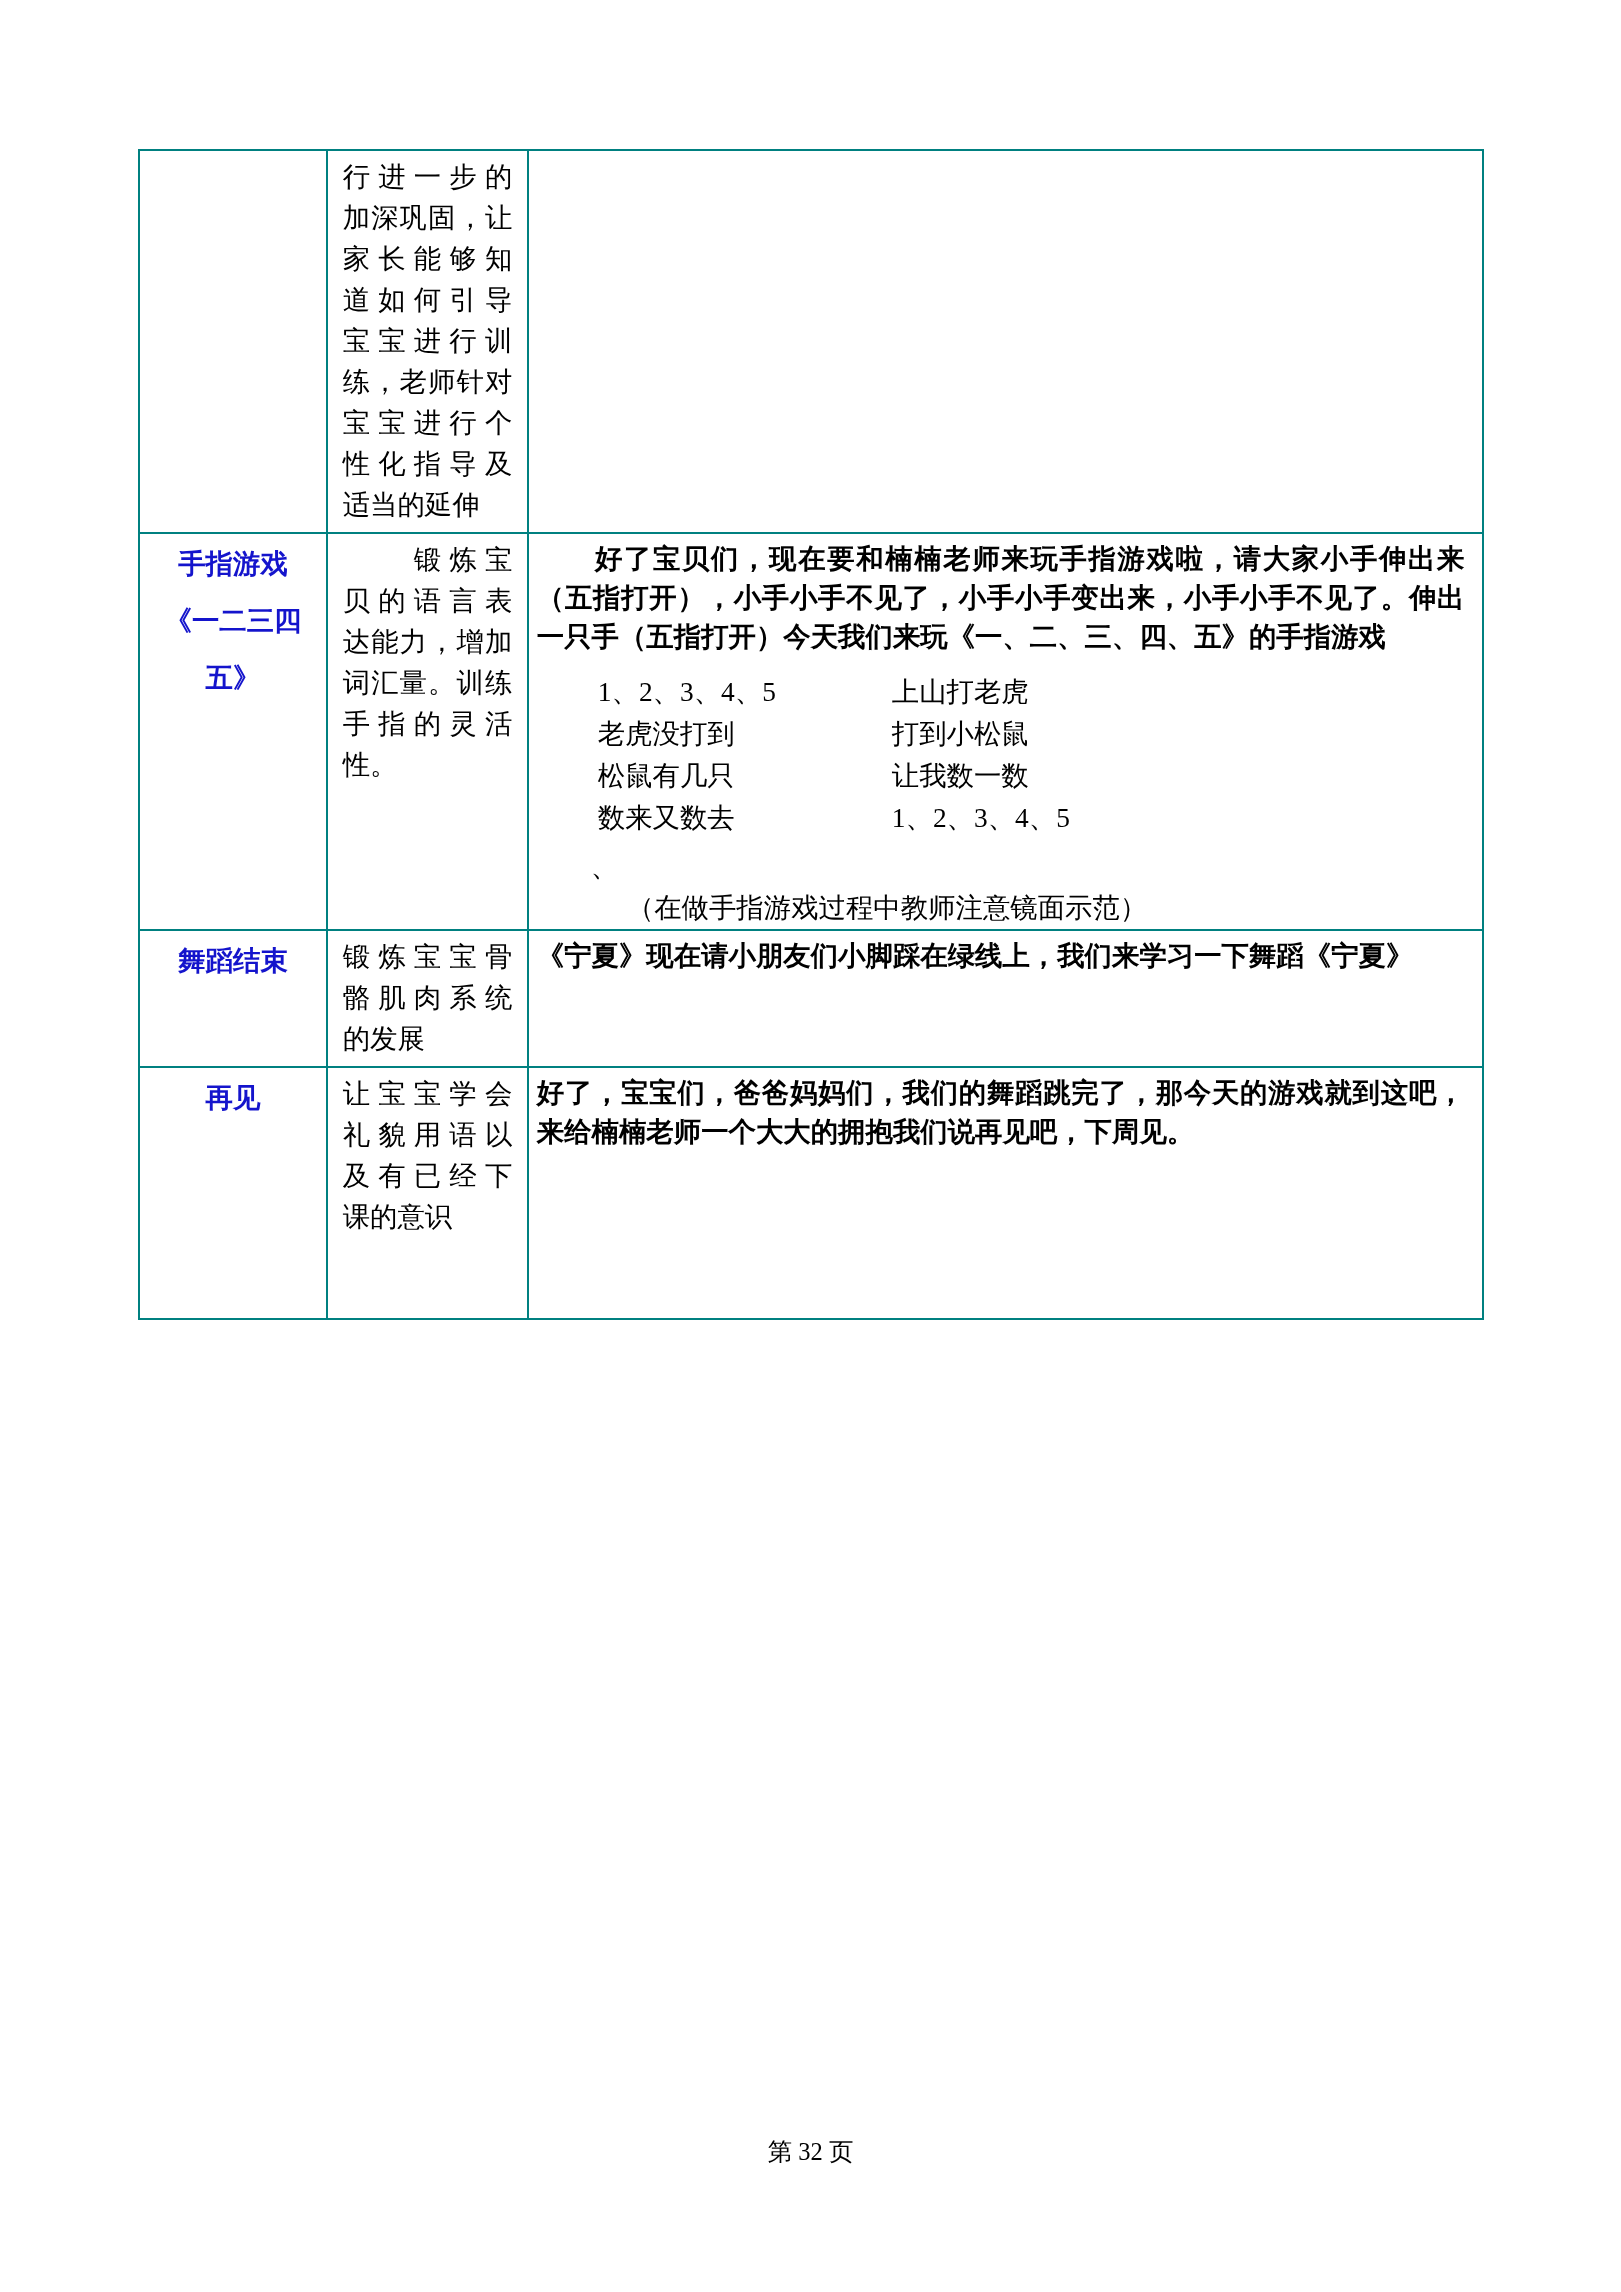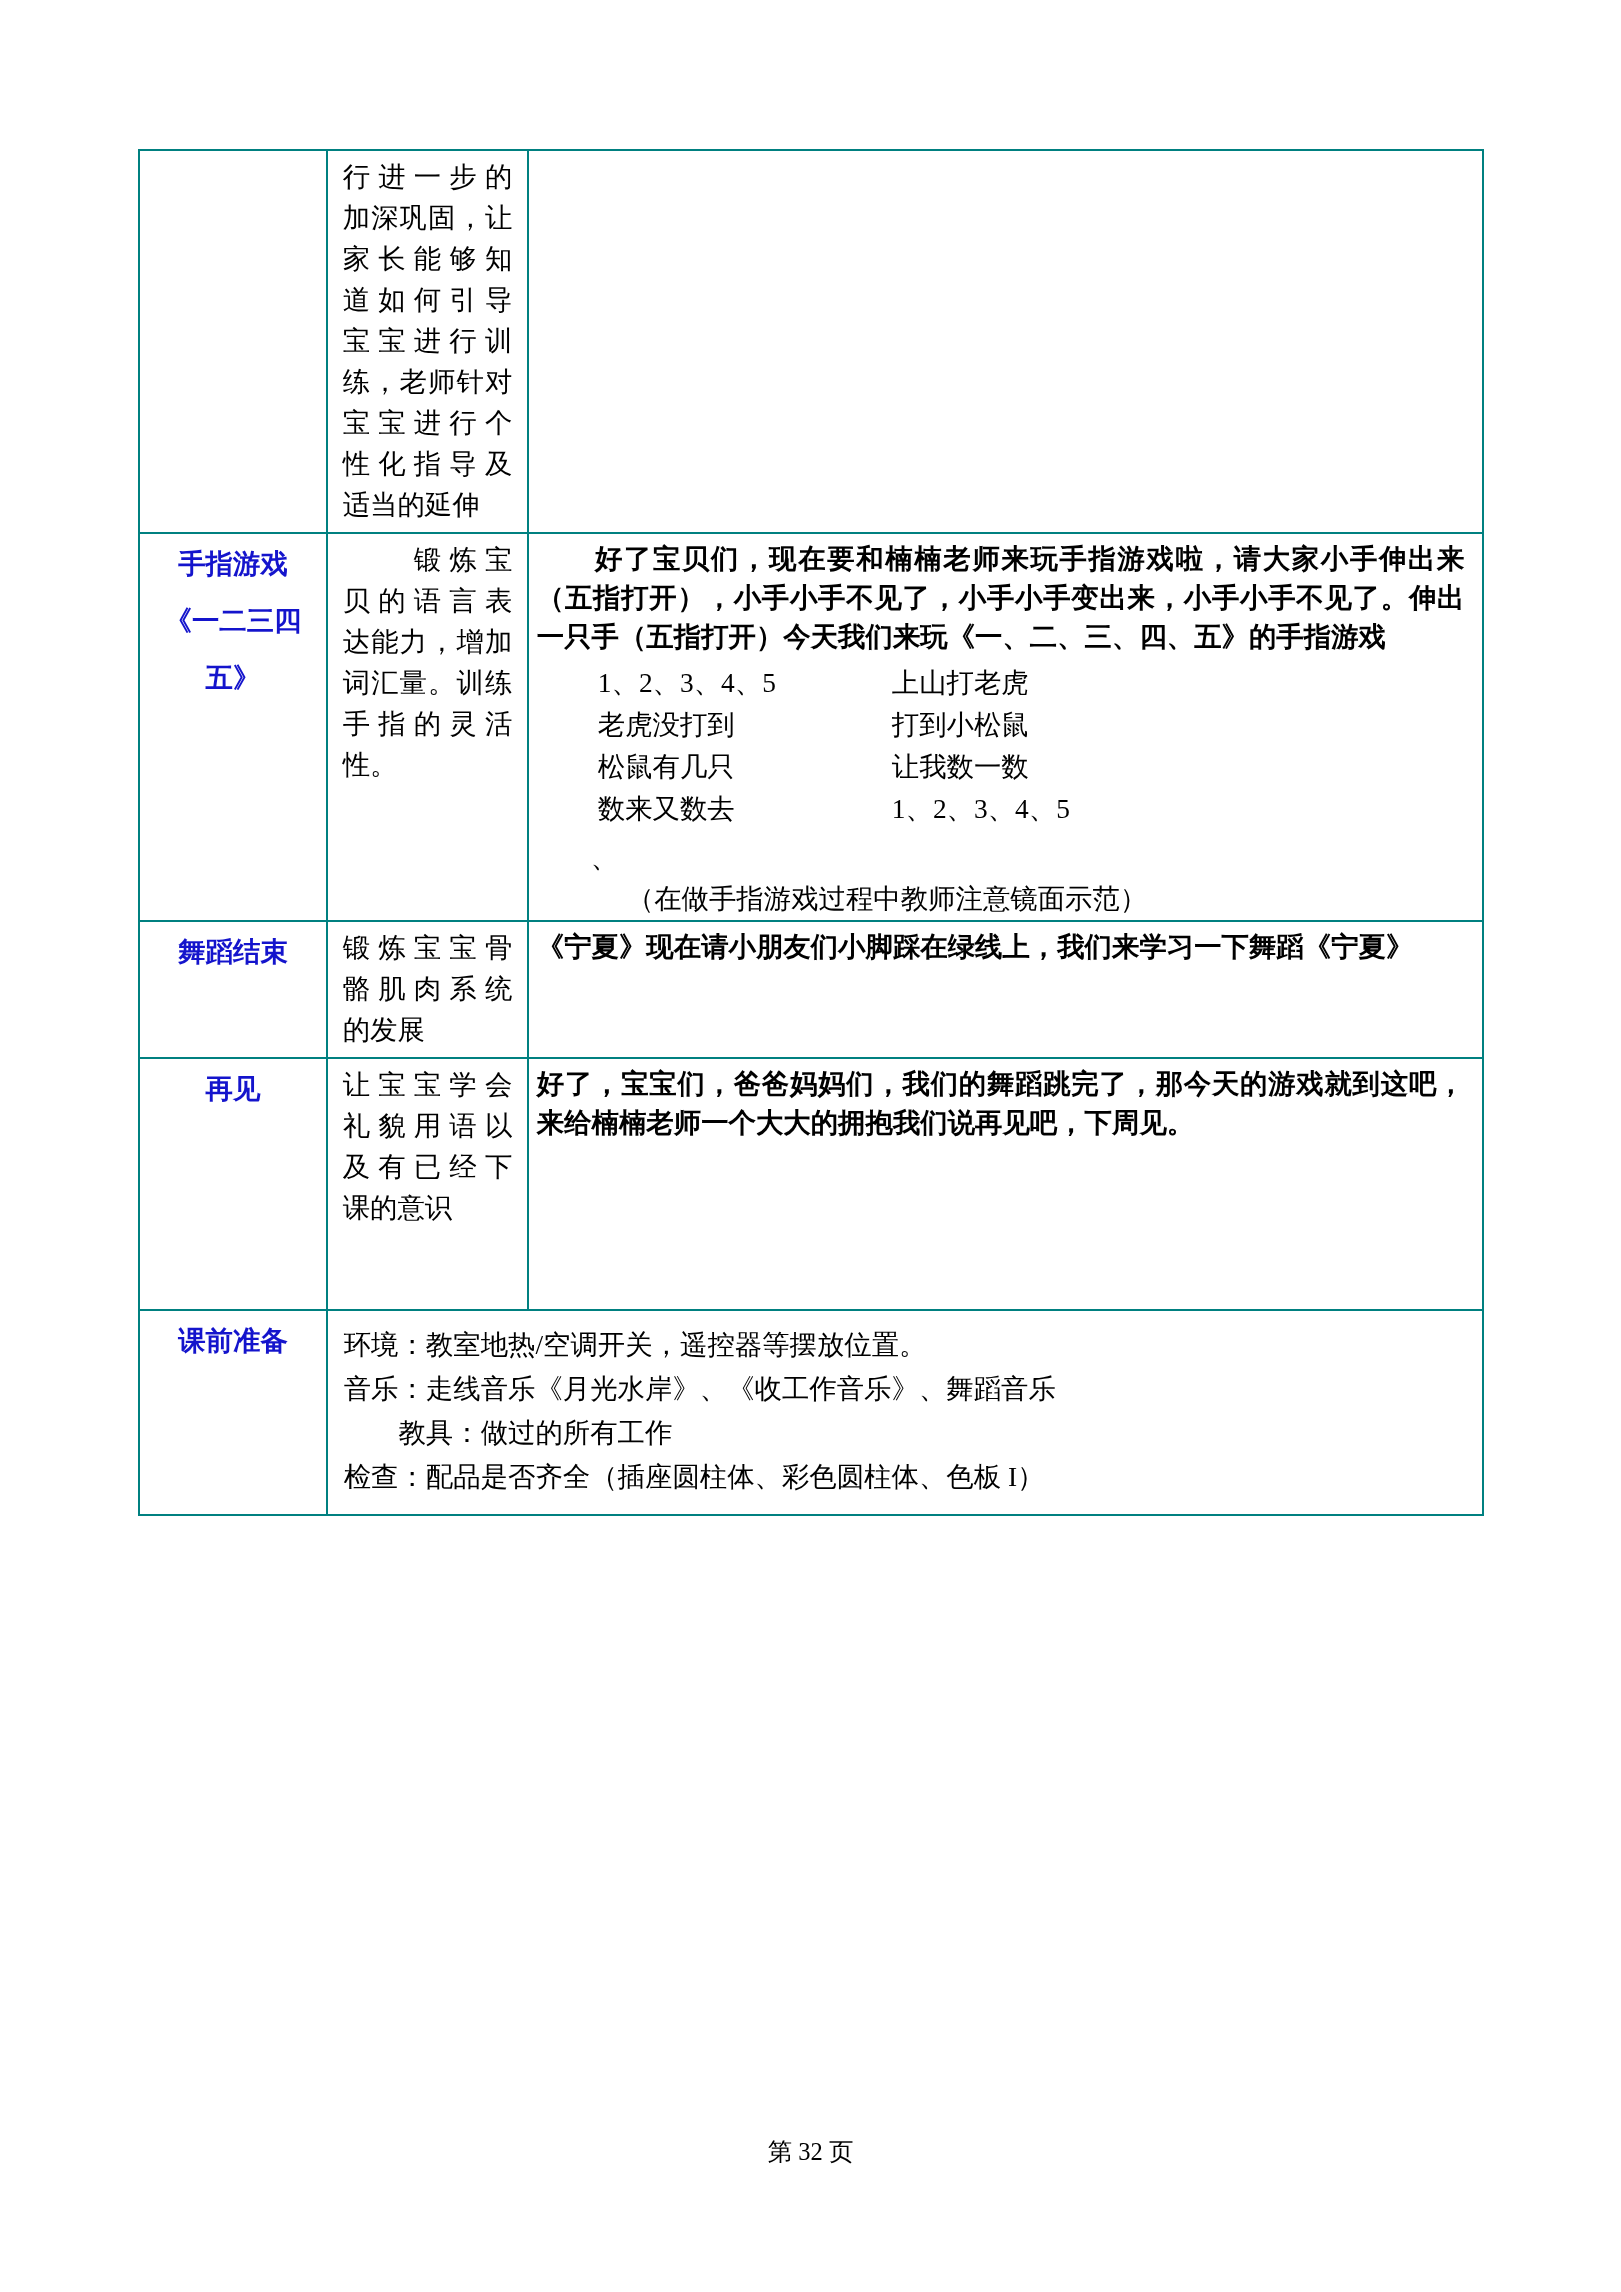--- a/index.html
+++ b/index.html
@@ -54,21 +54,21 @@
     line-height: 41px;
   }
   .jline { text-align: justify; text-align-last: justify; }
 
   td.script-cell {
     padding: 5.9px 17.6px 0 7.8px;
     line-height: 39px;
   }
   .para { text-align: justify; font-weight: bold; }
 
-  .rhyme { margin-left: 61px; margin-top: 5px; line-height: 42px; }
+  .rhyme { margin-left: 61px; margin-top: 14px; line-height: 42px; }
   .rhyme-col { display: inline-block; vertical-align: top; }
   .rhyme-col.left { width: 294px; }
 
   .stray { margin-left: 54px; margin-top: 7.8px; line-height: 42px; }
   .note  { margin-left: 90px; line-height: 41px; }
 
   td.prep-cell {
     padding: 11.8px 15.7px;
     line-height: 44px;
   }
@@ -168,32 +168,19 @@
               <div class="jline">礼貌用语以</div>
               <div class="jline">及有已经下</div>
               <div>课的意识</div>
             </div>
       </td>
       <td class="script-cell">
         <div class="para">好了，宝宝们，爸爸妈妈们，我们的舞蹈跳完了，那今天的游戏就到这吧，来给楠楠老师一个大大的拥抱我们说再见吧，下周见。</div>
       </td>
     </tr>
 
-    <tr class="r5">
-      <td class="title-cell">
-        <div>课前准备</div>
-      </td>
-      <td class="prep-cell" colspan="2">
-        <div>
-              <div>环境：教室地热/空调开关，遥控器等摆放位置。</div>
-              <div>音乐：走线音乐《月光水岸》、《收工作音乐》、舞蹈音乐</div>
-              <div>　　教具：做过的所有工作</div>
-              <div>检查：配品是否齐全（插座圆柱体、彩色圆柱体、色板 I）</div>
-            </div>
-      </td>
-    </tr>
 
   </tbody>
     </table>
 
   <div class="footer">第 32 页</div>
 </div>
 
 
 </body></html>

